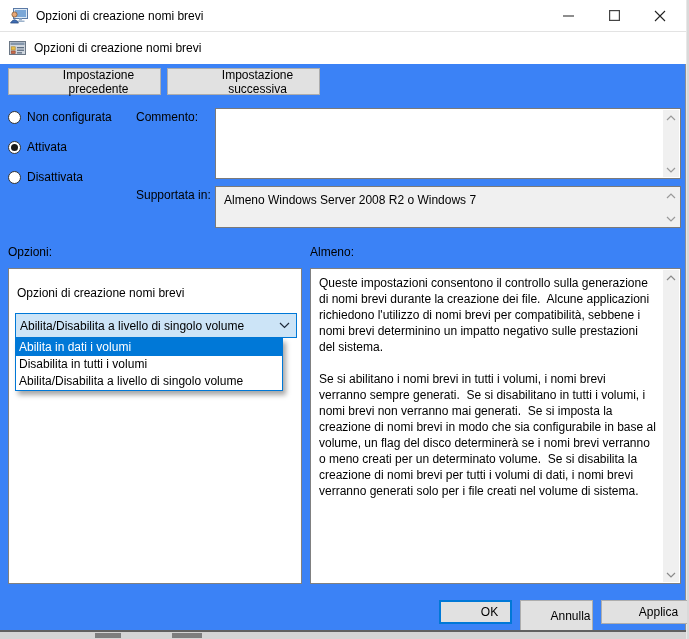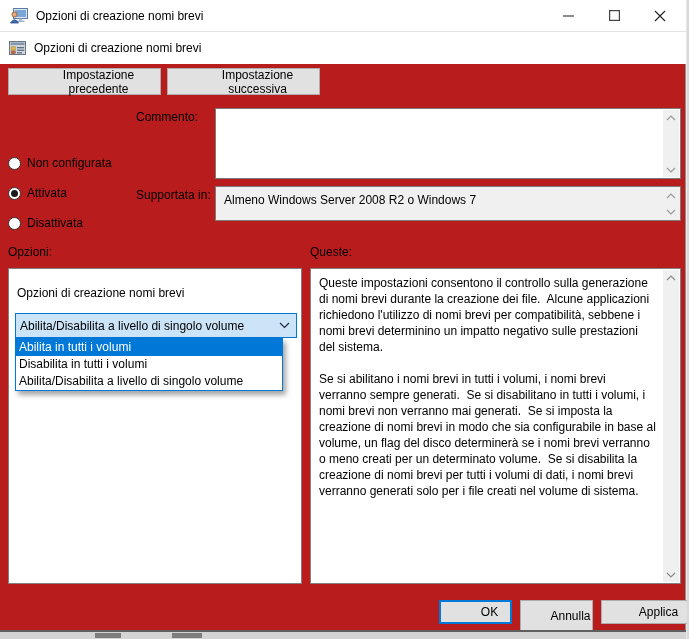--- a/index.html
+++ b/index.html
@@ -8,21 +8,21 @@
     font-family: "Liberation Sans", sans-serif;
     font-size: 12px;
     color: #000;
     background: #e8e8e8;
   }
   #stage { position:relative; width:689px; height:639px; overflow:hidden; }
 
   
   #win {
     position:absolute; left:0; top:0; width:686px; height:631px;
-    background:#b91c1c;
+    background:#3b82f6;
     border-right:1px solid #8f8f8f;
   }
   #right-sliver { position:absolute; left:687px; top:0; width:2px; height:639px; background:#d9d9d9; }
   #bottom-edge { position:absolute; left:0; top:630px; width:686px; height:2px; background:#5f5f5f; }
   #bottom-strip { position:absolute; left:0; top:632px; width:686px; height:7px; background:#d4d4d4; }
   .smudge { position:absolute; top:1px; height:5px; background:#7d7d7d; }
 
   .titlebar {
     position:absolute; left:0; top:0; width:686px; height:31px;
     background:#fff; display:flex; align-items:center;
@@ -44,40 +44,40 @@
   .btn {
     background:var(--button-bg,#e1e1e1);
     border:1px solid var(--button-border,#adadad);
     font-family:"Liberation Sans",sans-serif; font-size:12px; color:#000;
     display:flex; align-items:center; justify-content:center;padding-left:28px;
   }
   #btn-prev { position:absolute; left:8px;  top:68px; width:153px; height:27px; }
   #btn-next { position:absolute; left:167px; top:68px; width:153px; height:27px; }
 
   
-  .radio-row { position:absolute; left:8px; height:20px; display:flex; align-items:center;margin-top:46px; }
+  .radio-row { position:absolute; left:8px; height:20px; display:flex; align-items:center; }
   #radio-row-0 { top:107px; } #radio-row-1 { top:137px; } #radio-row-2 { top:167px; }
   .radio {
     position:relative; width:13px; height:13px; border:1px solid #333;
     border-radius:50%; background:#fff; flex:0 0 auto;
   }
   .radio.checked::after {
     content:""; position:absolute; left:2px; top:2px; width:7px; height:7px;
     border-radius:50%; background:#1a1a1a;
   }
   .radio-label { margin-left:6px; white-space:nowrap; }
 
   
   .field-label { position:absolute; white-space:nowrap; }
   #lbl-comment   { left:136px; top:110px; }
   #lbl-supported { left:136px; top:188px; }
 
   .scrollbox { position:absolute; border:1px solid #7a7a7a; background:#fff; }
   #comment-box   { left:215px; top:108px; width:466px; height:71px; }
-  #supported-box { left:215px; top:186px; width:466px; height:35px; background:#f0f0f0; }
+  #supported-box { left:215px; top:186px; width:466px; height:42px; background:#f0f0f0; }
   .box-text { position:absolute; left:8px; top:6px; right:24px; line-height:15px; }
 
   .vscroll {
     position:absolute; top:1px; right:1px; bottom:1px; width:16px;
     background:#f0f0f0; display:flex; flex-direction:column; justify-content:space-between;
   }
   .scroll-btn { height:15px; display:flex; align-items:center; justify-content:center; }
 
   
   #lbl-options { left:8px;   top:245px; }
@@ -227,34 +227,34 @@
           <span>
             <svg width="10" height="6" viewBox="0 0 10 6">
                 <path d="M1 1 L5 5 L9 1" fill="none" stroke="#9a9a9a" stroke-width="1.2"></path>
               </svg>
           </span>
         </div>
       </div>
     </div>
 
     <span class="field-label" id="lbl-options">Opzioni:</span>
-    <span class="field-label" id="lbl-help">Queste:</span>
+    <span class="field-label" id="lbl-help">Almeno:</span>
 
     <div class="panel" id="options-panel">
       <div id="setting-label">Opzioni di creazione nomi brevi</div>
       <div id="combobox">
         <span class="combo-value">Abilita/Disabilita a livello di singolo volume</span>
         <span class="combo-chevron">
           <svg width="11" height="7" viewBox="0 0 11 7">
               <path d="M1 1 L5.5 5.5 L10 1" fill="none" stroke="#1f2a3a" stroke-width="1.2"></path>
             </svg>
         </span>
       </div>
       <div id="dropdown-list">
-          <div class="dd-item hl">Abilita in tutti i volumi</div>
+          <div class="dd-item hl">Abilita in dati i volumi</div>
           <div class="dd-item">Disabilita in tutti i volumi</div>
           <div class="dd-item">Abilita/Disabilita a livello di singolo volume</div>
         </div>
     </div>
 
     <div class="panel" id="help-panel">
       <div id="help-text">
         <p>Queste impostazioni consentono il controllo sulla generazione di nomi brevi durante la creazione dei file.  Alcune applicazioni richiedono l'utilizzo di nomi brevi per compatibilità, sebbene i nomi brevi determinino un impatto negativo sulle prestazioni del sistema.</p>
         <p>Se si abilitano i nomi brevi in tutti i volumi, i nomi brevi verranno sempre generati.  Se si disabilitano in tutti i volumi, i nomi brevi non verranno mai generati.  Se si imposta la creazione di nomi brevi in modo che sia configurabile in base al volume, un flag del disco determinerà se i nomi brevi verranno o meno creati per un determinato volume.  Se si disabilita la creazione di nomi brevi per tutti i volumi di dati, i nomi brevi verranno generati solo per i file creati nel volume di sistema.</p>
       </div>

